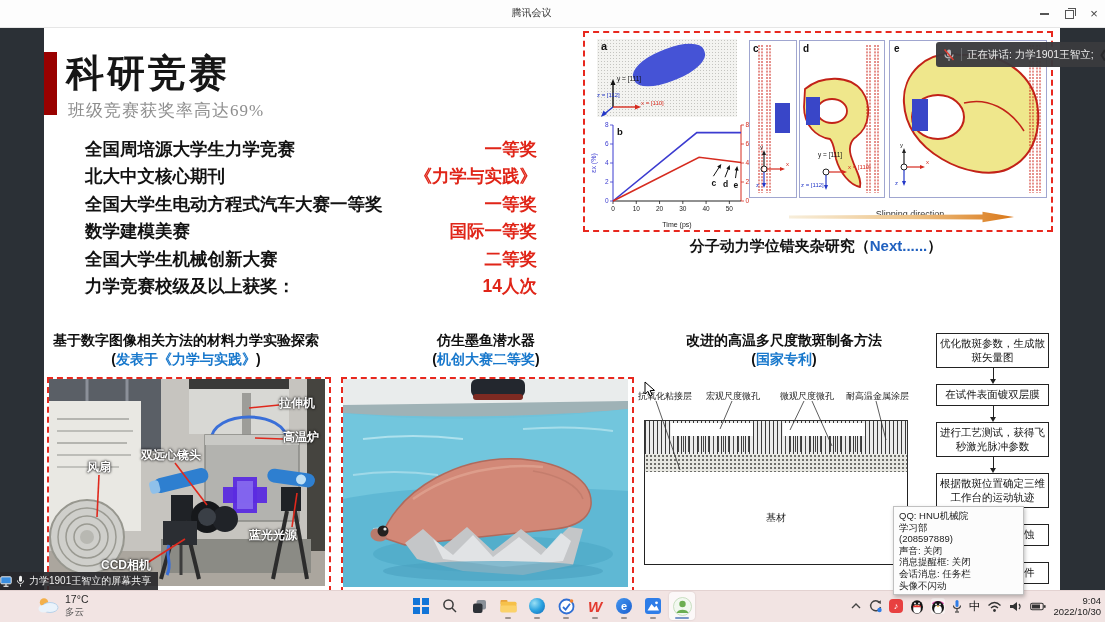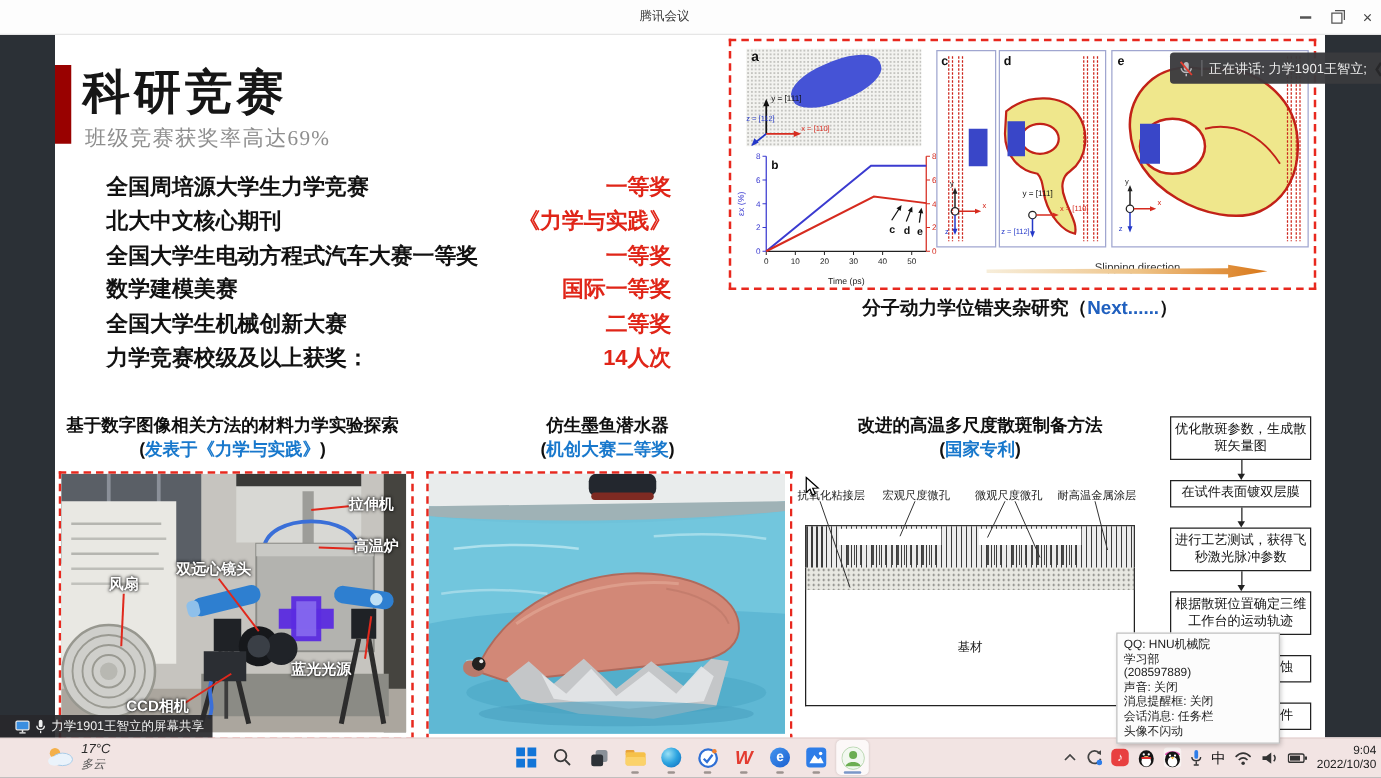--- a/index.html
+++ b/index.html
@@ -82,27 +82,27 @@
 
   
   #speaking{left:936px;top:42px;height:25px;background:rgba(58,58,61,.96);border-radius:3px;
     display:flex;align-items:center;padding:0 6px;gap:5px;z-index:50;}
   #speaking .divider{width:1px;height:13px;background:#6a6a6e;}
   #speaking .sp-text{color:#ececec;font-size:10.5px;white-space:nowrap;}
   .sp-chev{color:#28282a;font-size:11px;font-weight:700;letter-spacing:-2px;}
 
   
   #sharebar{left:0;top:572px;height:18px;background:rgba(40,40,43,.92);display:flex;align-items:center;
-    gap:4px;padding:0 7px 0 12px;z-index:45;color:#fff;}
+    gap:4px;padding:0 7px 0 0;z-index:45;color:#fff;}
   #sharebar .sb-text{font-size:10px;color:#f0f0f0;white-space:nowrap;}
 
   
   #taskbar{left:0;top:590px;width:1105px;height:32px;background:#f2e4e3;border-top:1px solid #e3d2d1;}
   #weather{left:36px;top:593px;display:flex;gap:5px;align-items:center;cursor:default;}
-  #weather .wtxt{font-size:10.5px;line-height:1.2;color:#2a2a2a;font-style:italic;}
+  #weather .wtxt{font-size:10.5px;line-height:1.2;color:#2a2a2a;}
   #weather .wcond{font-size:9.5px;color:#555;}
   #center-icons{left:408px;top:591px;height:30px;display:flex;gap:3px;align-items:center;}
   .atile{width:26px;height:28px;display:flex;align-items:center;justify-content:center;position:relative;border-radius:4px;}
   .atile.active{background:rgba(255,255,255,.75);box-shadow:0 0 2px rgba(0,0,0,.15);}
   .run-dot{position:absolute;bottom:1px;left:50%;transform:translateX(-50%);width:6px;height:2.5px;border-radius:2px;background:#9d9390;}
   .run-dot.active{width:14px;background:#7a97c8;}
   .winlogo{display:grid;grid-template-columns:7px 7px;grid-template-rows:7px 7px;gap:1.4px;}
   .winlogo div{background:#1275d8;}
   .edgeball{width:16px;height:16px;border-radius:50%;background:radial-gradient(circle at 34% 32%,#9ae0f5,#2da4e0 48%,#0c64b8);}
   .eball{width:16px;height:16px;border-radius:50%;background:linear-gradient(135deg,#4496ef,#1b5fd0);
@@ -378,21 +378,21 @@
       <line x1="234" y1="60" x2="206" y2="59" stroke="#e0281c" stroke-width="1.6"></line>
       <line x1="126" y1="84" x2="158" y2="126" stroke="#e0281c" stroke-width="1.6"></line>
       <line x1="50" y1="96" x2="48" y2="138" stroke="#e0281c" stroke-width="1.6"></line>
       <line x1="243" y1="148" x2="248" y2="114" stroke="#e0281c" stroke-width="1.6"></line>
       <line x1="98" y1="184" x2="136" y2="160" stroke="#e0281c" stroke-width="1.6"></line>
     </svg>
     <span class="plabel" style="left:230px;top:16px;">拉伸机</span>
     <span class="plabel" style="left:234px;top:50px;">高温炉</span>
     <span class="plabel" style="left:92px;top:68px;">双远心镜头</span>
     <span class="plabel" style="left:38px;top:80px;">风扇</span>
-    <span class="plabel" style="left:184px;top:148px;">蓝光光源</span>
+    <span class="plabel" style="left:200px;top:148px;">蓝光光源</span>
     <span class="plabel" style="left:52px;top:178px;">CCD相机</span>
   </div>
 
   <div class="abs dashed-red" style="left:341px;top:377px;width:289px;height:212px;">
     <svg width="285" height="208" style="display:block;">
       <rect width="285" height="208" fill="#6fc2da"></rect>
       <path d="M0,0 L285,0 L285,22 C200,30 90,32 0,26 Z" fill="#e9ecec"></path>
       <path d="M0,26 L285,22 L285,30 C200,38 90,40 0,34 Z" fill="#9fb2b6"></path>
       <rect x="128" y="0" width="54" height="18" rx="6" fill="#23272e"></rect>
       <rect x="130" y="15" width="50" height="6" rx="3" fill="#7e2a22"></rect>

